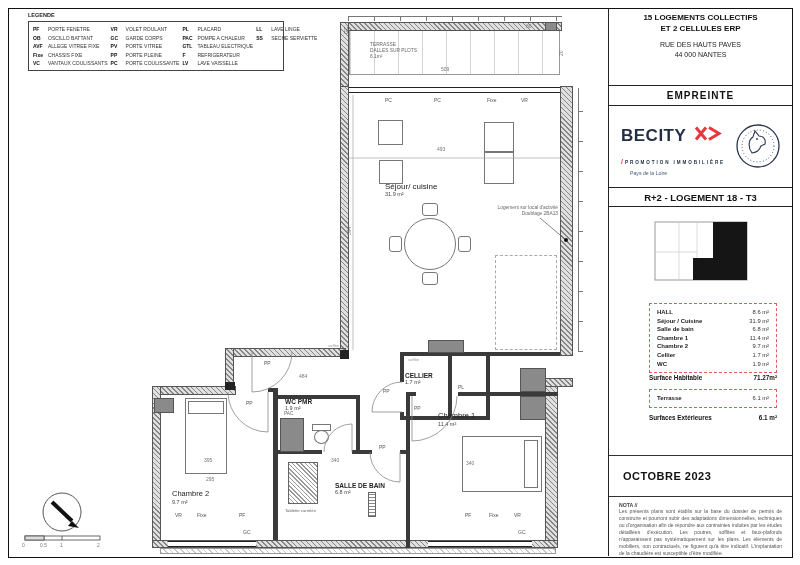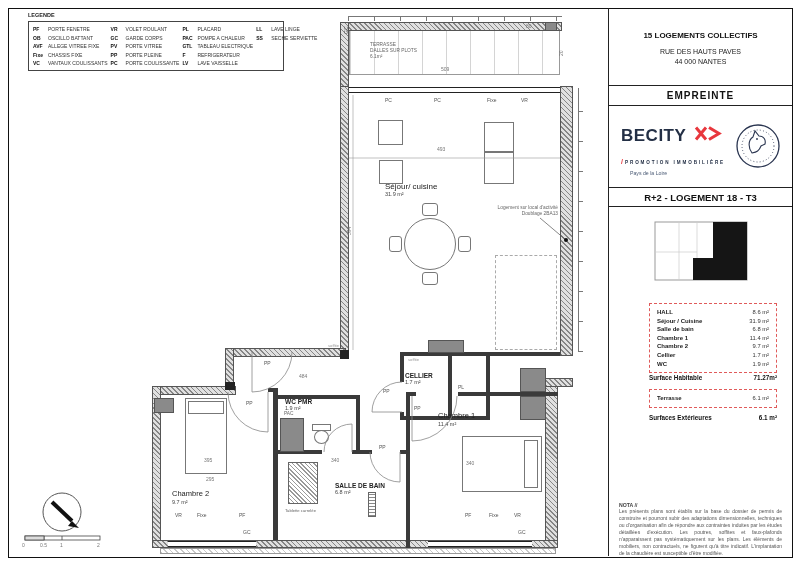--- a/index.html
+++ b/index.html
@@ -311,22 +311,23 @@
       <rect x="25" y="536" width="19" height="4" fill="#ddd"></rect>
     </g>
   </svg>
   <div class="abs dim" style="left:22px;top:542px;">0</div>
   <div class="abs dim" style="left:40px;top:542px;">0.5</div>
   <div class="abs dim" style="left:60px;top:542px;">1</div>
   <div class="abs dim" style="left:97px;top:542px;">2</div>
 
   <div class="abs" id="tblock">
 
-    <div class="tb-sec tb-center" style="top:22px;">
+    <div class="tb-sec tb-center" style="top:4px;">
       <div class="proj1">15 LOGEMENTS COLLECTIFS</div>
+      <div class="proj1">ET 2 CELLULES ERP</div>
       <div style="height:6px;"></div>
       <div class="proj2">RUE DES HAUTS PAVES</div>
       <div class="proj2">44 000 NANTES</div>
     </div>
 
     <div class="tb-sec bigband" style="top:77px;height:21px;font-size:10px;letter-spacing:1px;">EMPREINTE</div>
 
     <div class="tb-sec" style="top:105px;height:74px;">
       <div class="abs" style="left:12px;top:12px;">
         <span class="becity-name">BECITY</span>
@@ -394,19 +395,22 @@
       <div class="arow">
         <span class="al">Terrasse</span>
         <span class="av">6.1 m²</span>
       </div>
     </div>
     <div class="tb-sec sumrow" style="top:406px;left:32px;width:144px;">
       <span class="sl">Surfaces Extérieures</span>
       <span class="sv">6.1 m²</span>
     </div>
 
+    <div class="tb-sec" style="top:447px;height:42px;border-top:1px solid #333;border-bottom:1px solid #333;display:flex;align-items:center;">
+      <span style="font-size:11px;font-weight:bold;color:#111;letter-spacing:.5px;padding-left:14px;">OCTOBRE 2023</span>
+    </div>
 
     <div class="tb-sec" style="top:494px;padding:0 10px;">
       <div class="nota-t">NOTA //</div>
       <div class="nota-x">Les présents plans sont établis sur la base du dossier de permis de construire et pourront subir des adaptations dimensionnelles, techniques ou d'organisation afin de répondre aux contraintes induites par les études détaillées d'exécution. Les poutres, soffites et faux-plafonds n'apparaissent pas systématiquement sur les plans. Les éléments de mobiliers, non contractuels, ne figurent qu'à titre indicatif. L'implantation de la chaudière est susceptible d'être modifiée.</div>
     </div>
   </div>
 </div>
 
 </body></html>

